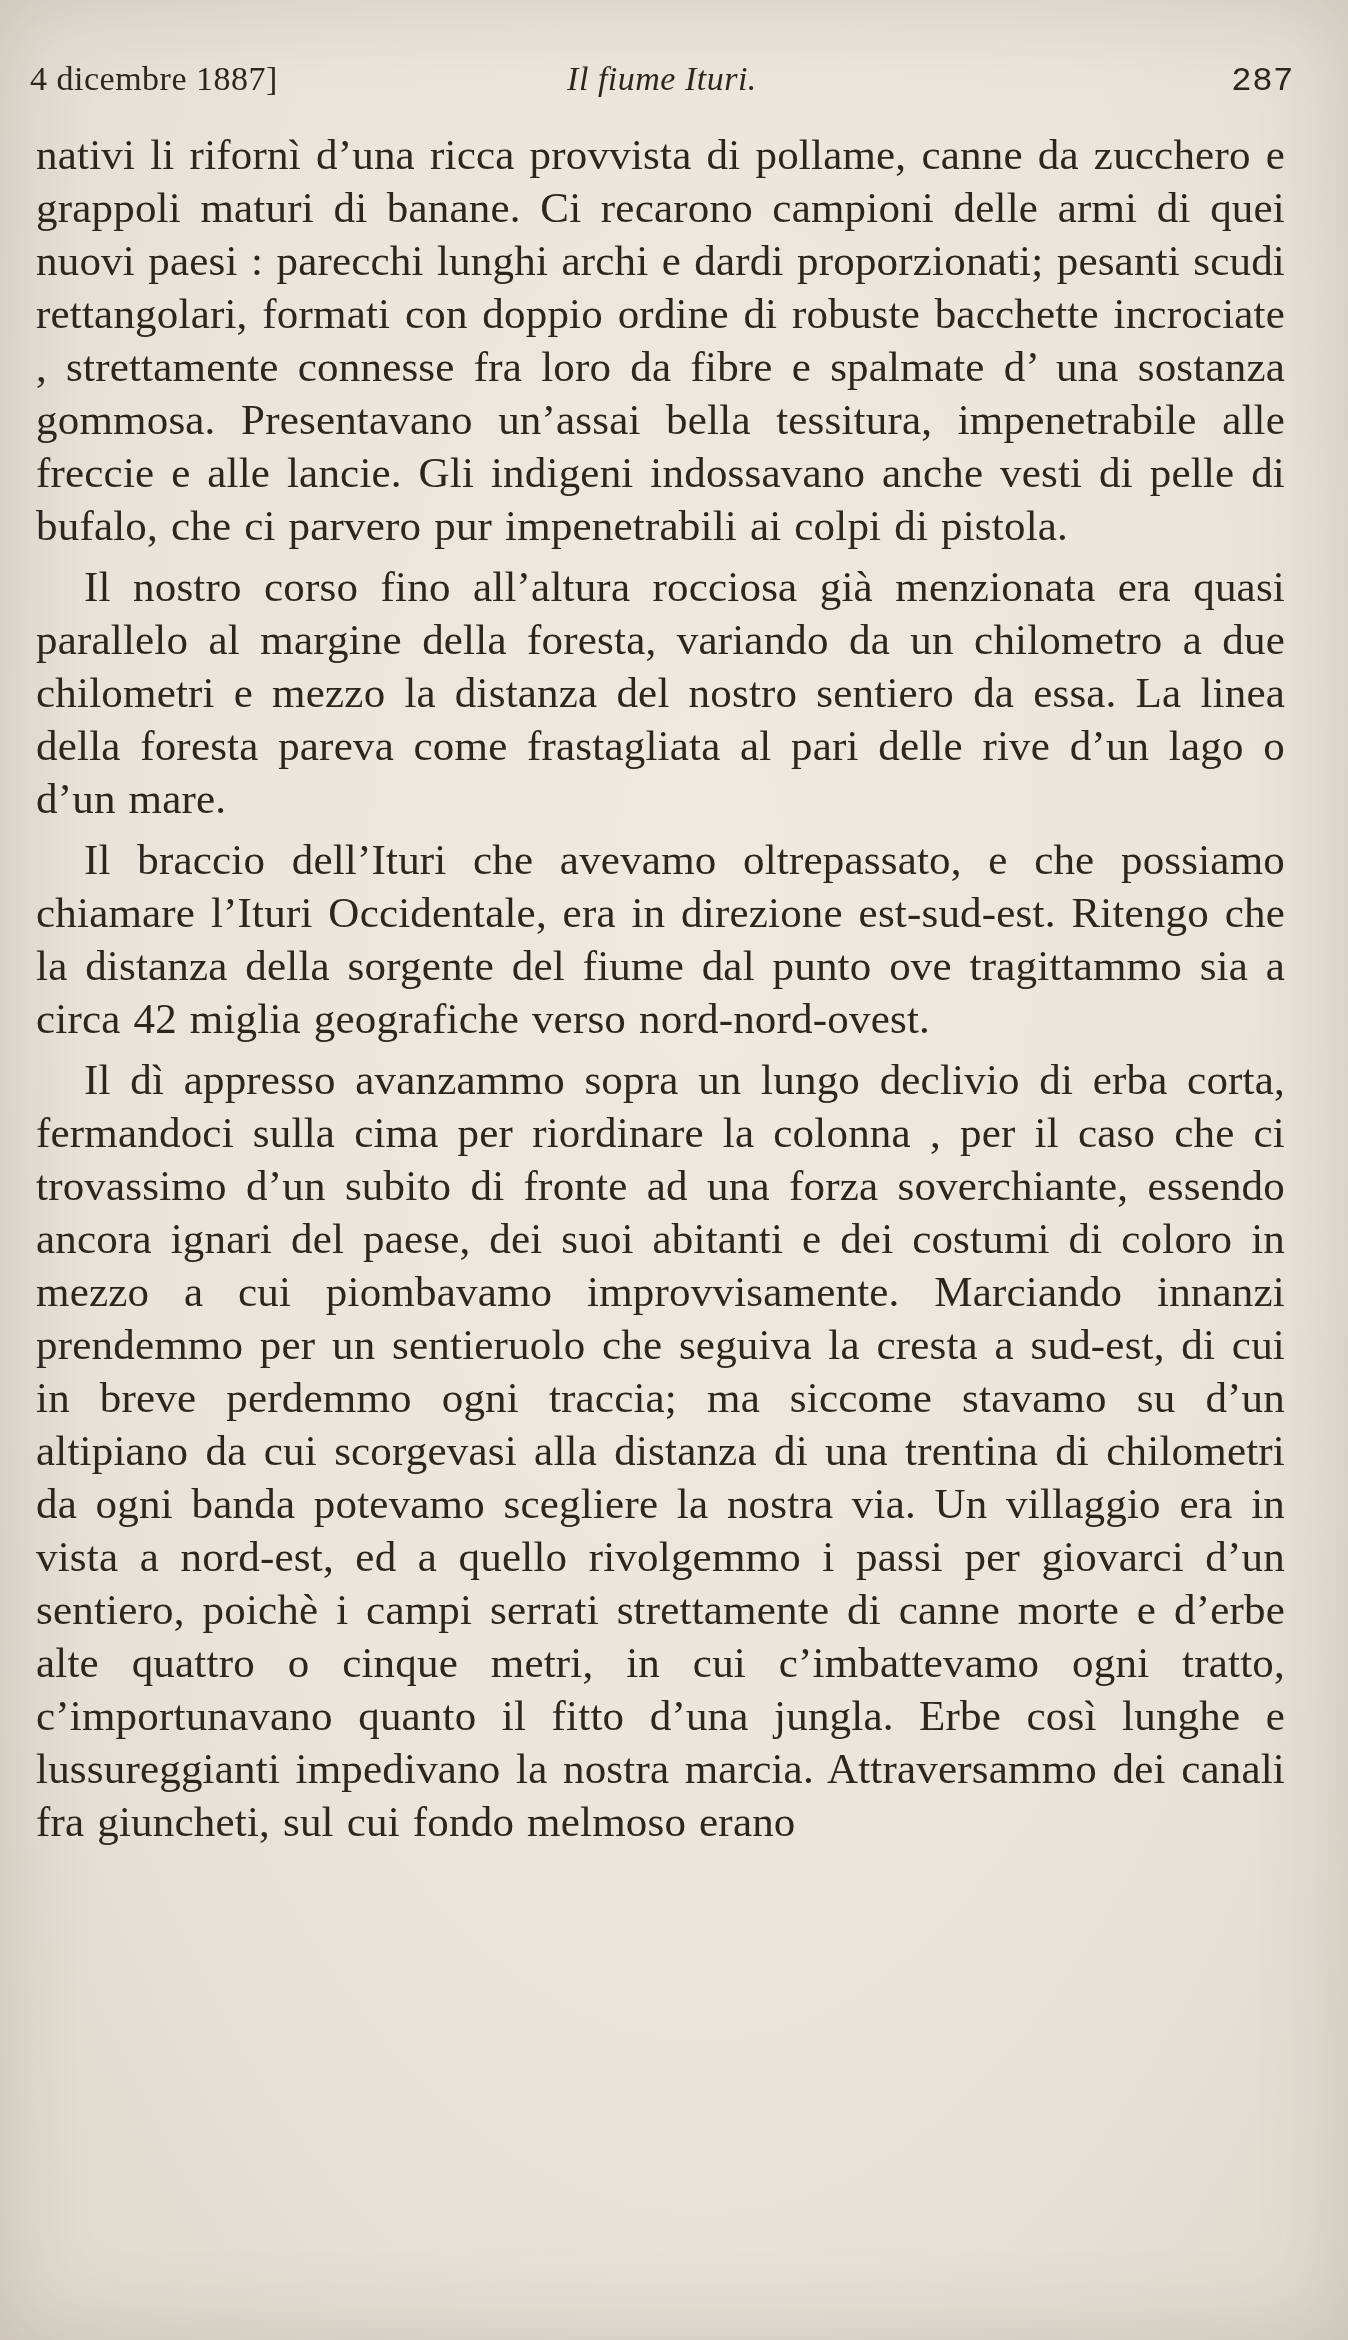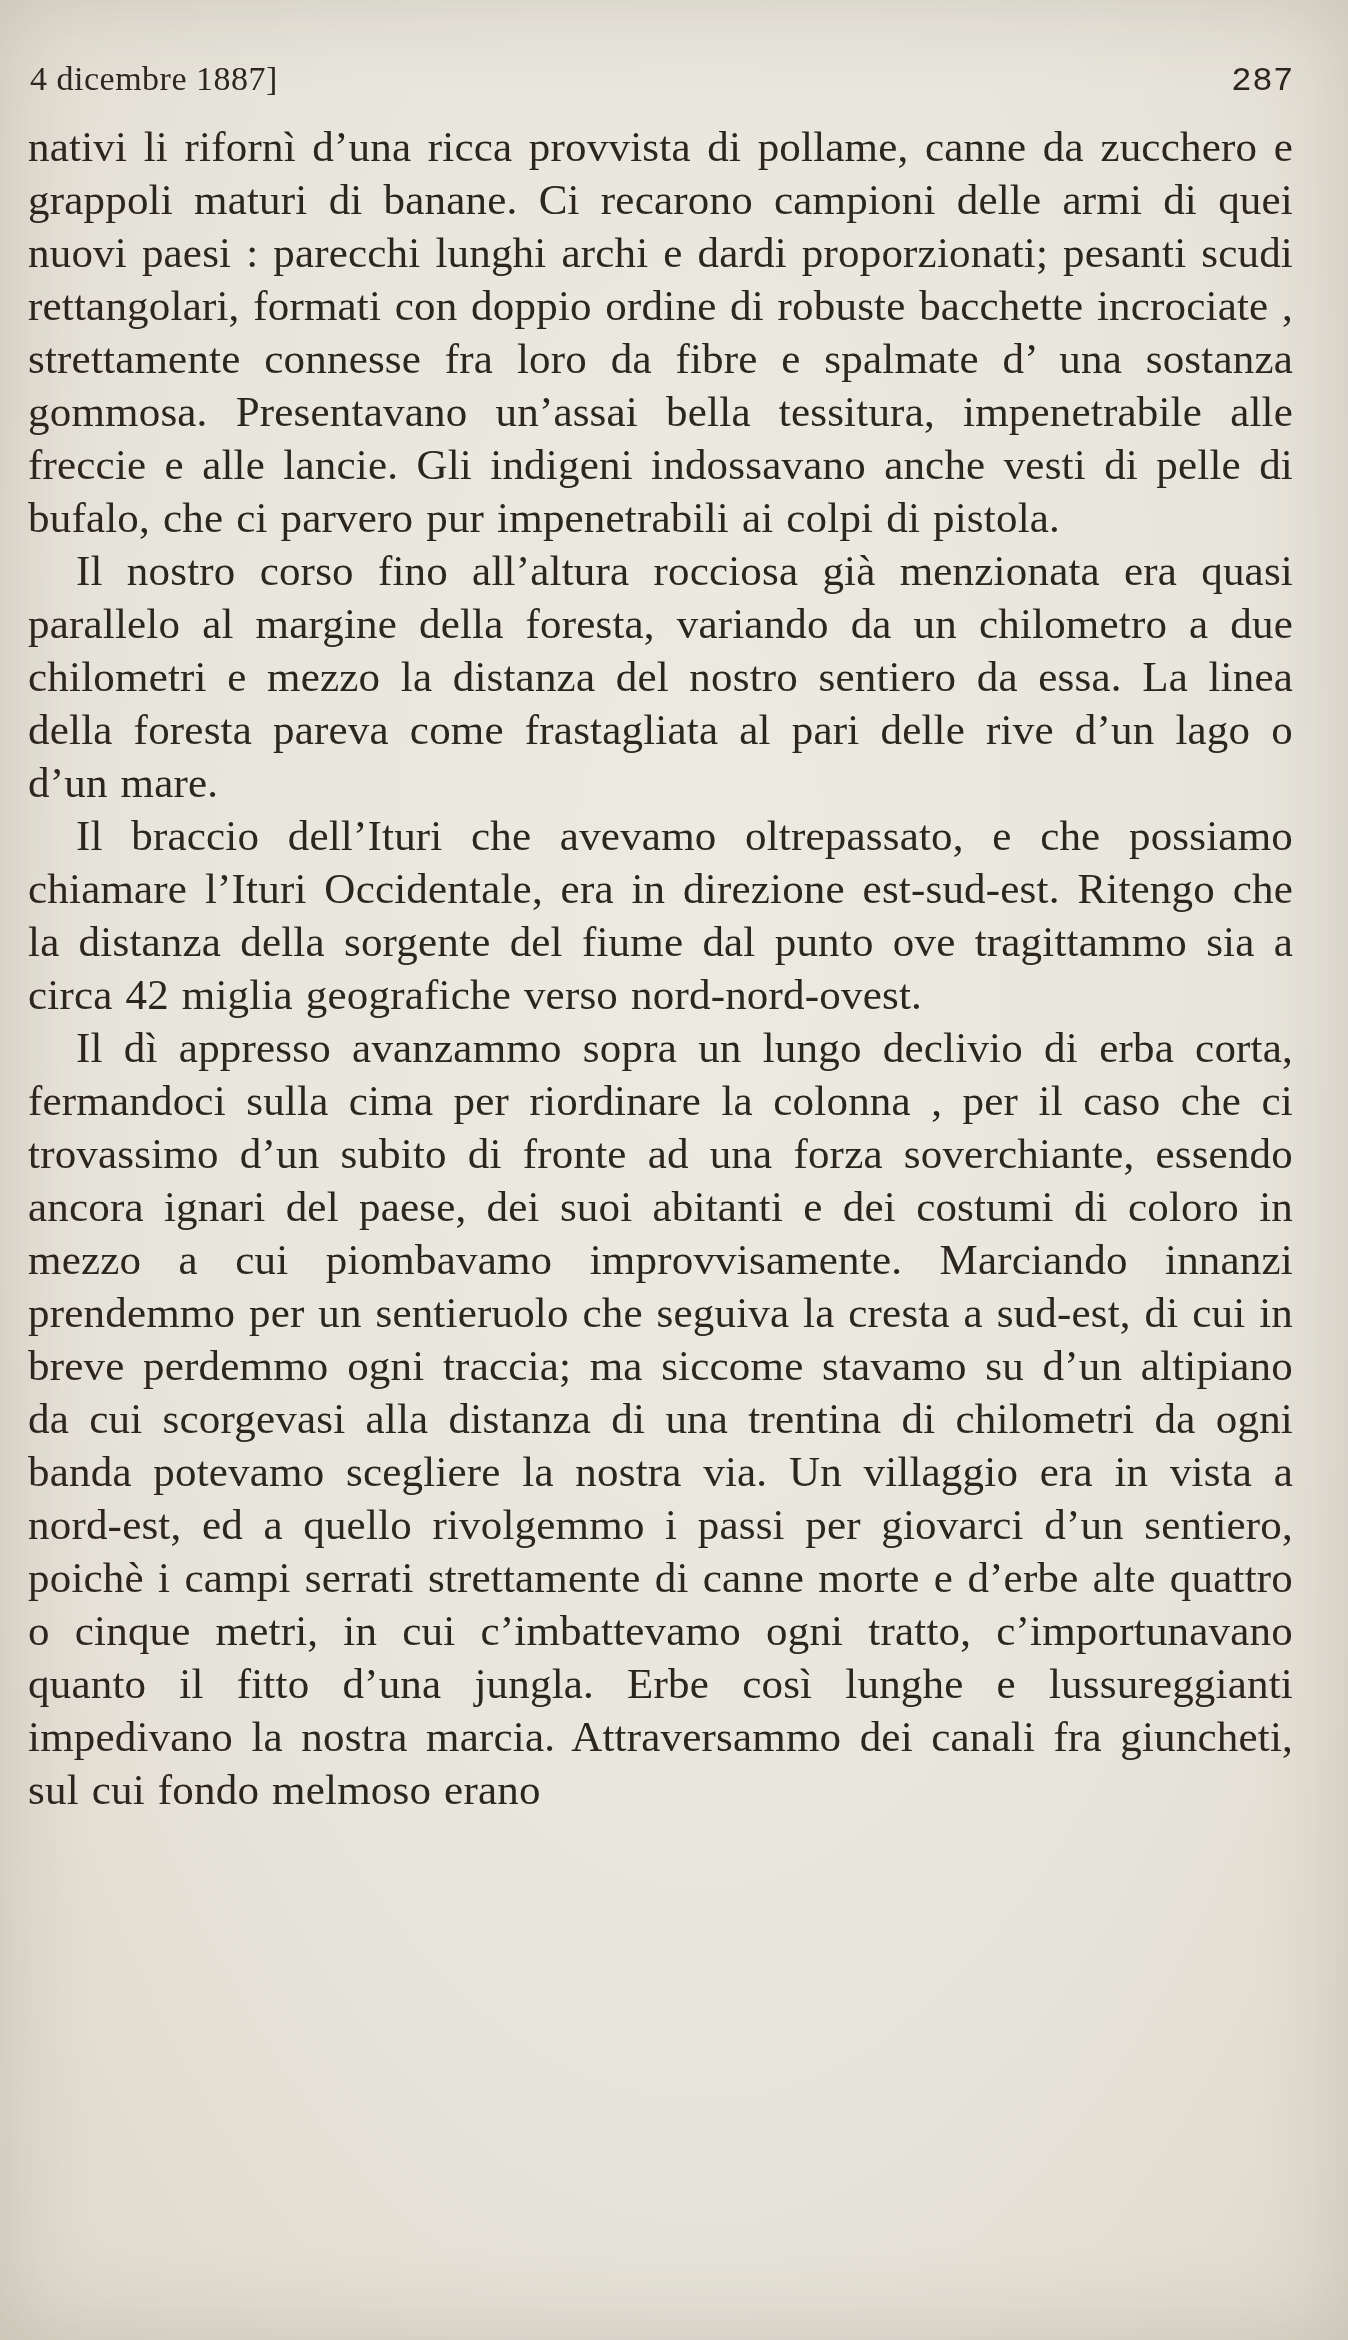--- a/index.html
+++ b/index.html
@@ -42,34 +42,35 @@
     top: 120px;
     left: 28px;
     right: 55px;
     text-align: justify;
     font-size: 43px;
     line-height: 53px;
     letter-spacing: 0.2px;
     word-spacing: 2px;
   }
   .para {
-    margin: 0;
+    margin: 8px;
     text-indent: 48px;
   }
   .para.first {
     text-indent: 0;
   }
 </style>
 </head>
 <body>
 
 <div class="page">
 
   <header class="page-header">
     <span class="h-left">4 dicembre 1887]</span>
+    <span class="h-center">Il fiume Ituri.</span>
     <span class="h-right">287</span>
   </header>
 
   <main class="page-body">
     <p class="para first">nativi li rifornì d’una ricca provvista di pollame, canne da zucchero e grappoli maturi di banane. Ci recarono campioni delle armi di quei nuovi paesi : parecchi lunghi archi e dardi proporzionati; pesanti scudi rettangolari, formati con doppio ordine di robuste bacchette incrociate , strettamente connesse fra loro da fibre e spalmate d’ una sostanza gommosa. Presentavano un’assai bella tessitura, impenetrabile alle freccie e alle lancie. Gli indigeni indossavano anche vesti di pelle di bufalo, che ci parvero pur impenetrabili ai colpi di pistola.</p>
     <p class="para">Il nostro corso fino all’altura rocciosa già menzionata era quasi parallelo al margine della foresta, variando da un chilometro a due chilometri e mezzo la distanza del nostro sentiero da essa. La linea della foresta pareva come frastagliata al pari delle rive d’un lago o d’un mare.</p>
     <p class="para">Il braccio dell’Ituri che avevamo oltrepassato, e che possiamo chiamare l’Ituri Occidentale, era in direzione est-sud-est. Ritengo che la distanza della sorgente del fiume dal punto ove tragittammo sia a circa 42 miglia geografiche verso nord-nord-ovest.</p>
     <p class="para">Il dì appresso avanzammo sopra un lungo declivio di erba corta, fermandoci sulla cima per riordinare la colonna , per il caso che ci trovassimo d’un subito di fronte ad una forza soverchiante, essendo ancora ignari del paese, dei suoi abitanti e dei costumi di coloro in mezzo a cui piombavamo improvvisamente. Marciando innanzi prendemmo per un sentieruolo che seguiva la cresta a sud-est, di cui in breve perdemmo ogni traccia; ma siccome stavamo su d’un altipiano da cui scorgevasi alla distanza di una trentina di chilometri da ogni banda potevamo scegliere la nostra via. Un villaggio era in vista a nord-est, ed a quello rivolgemmo i passi per giovarci d’un sentiero, poichè i campi serrati strettamente di canne morte e d’erbe alte quattro o cinque metri, in cui c’imbattevamo ogni tratto, c’importunavano quanto il fitto d’una jungla. Erbe così lunghe e lussureggianti impedivano la nostra marcia. Attraversammo dei canali fra giuncheti, sul cui fondo melmoso erano</p>
   </main>
 

